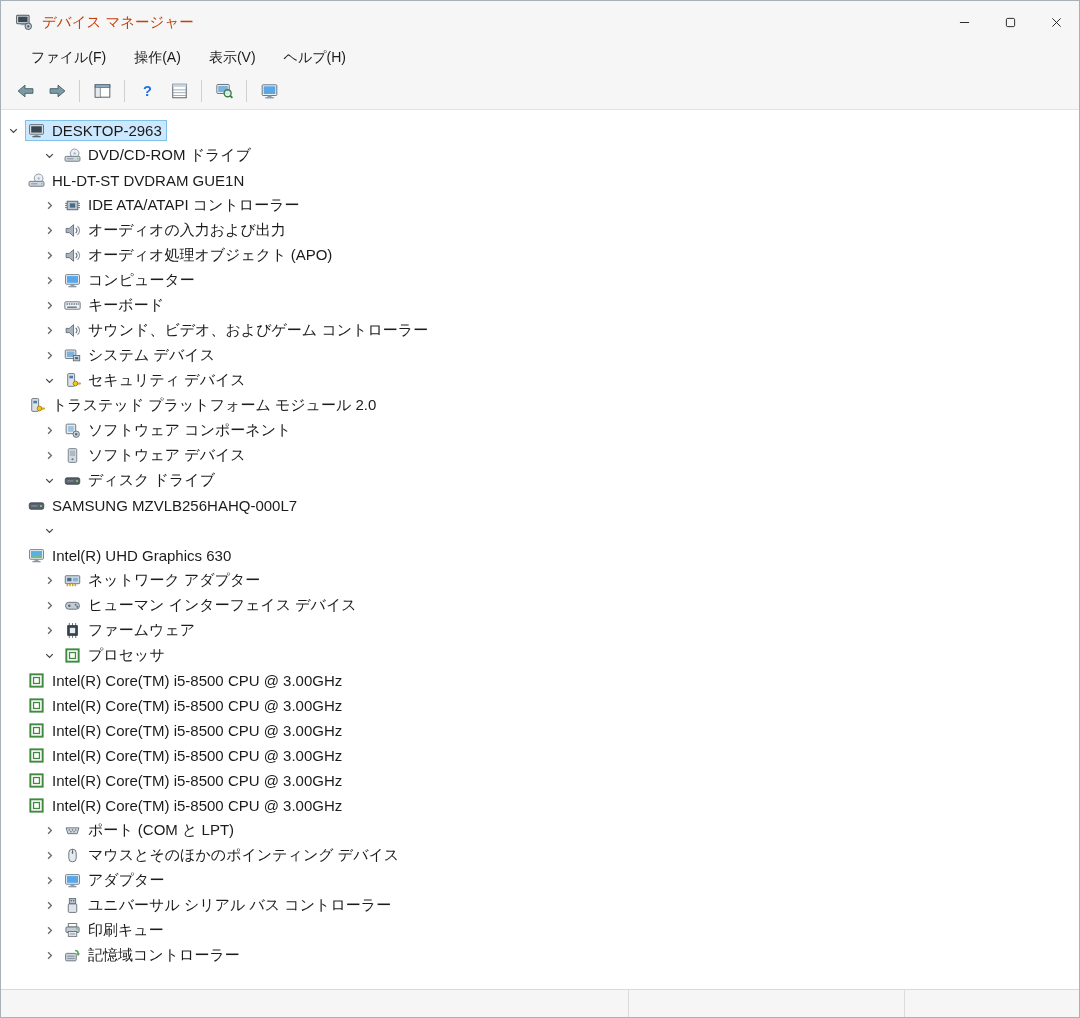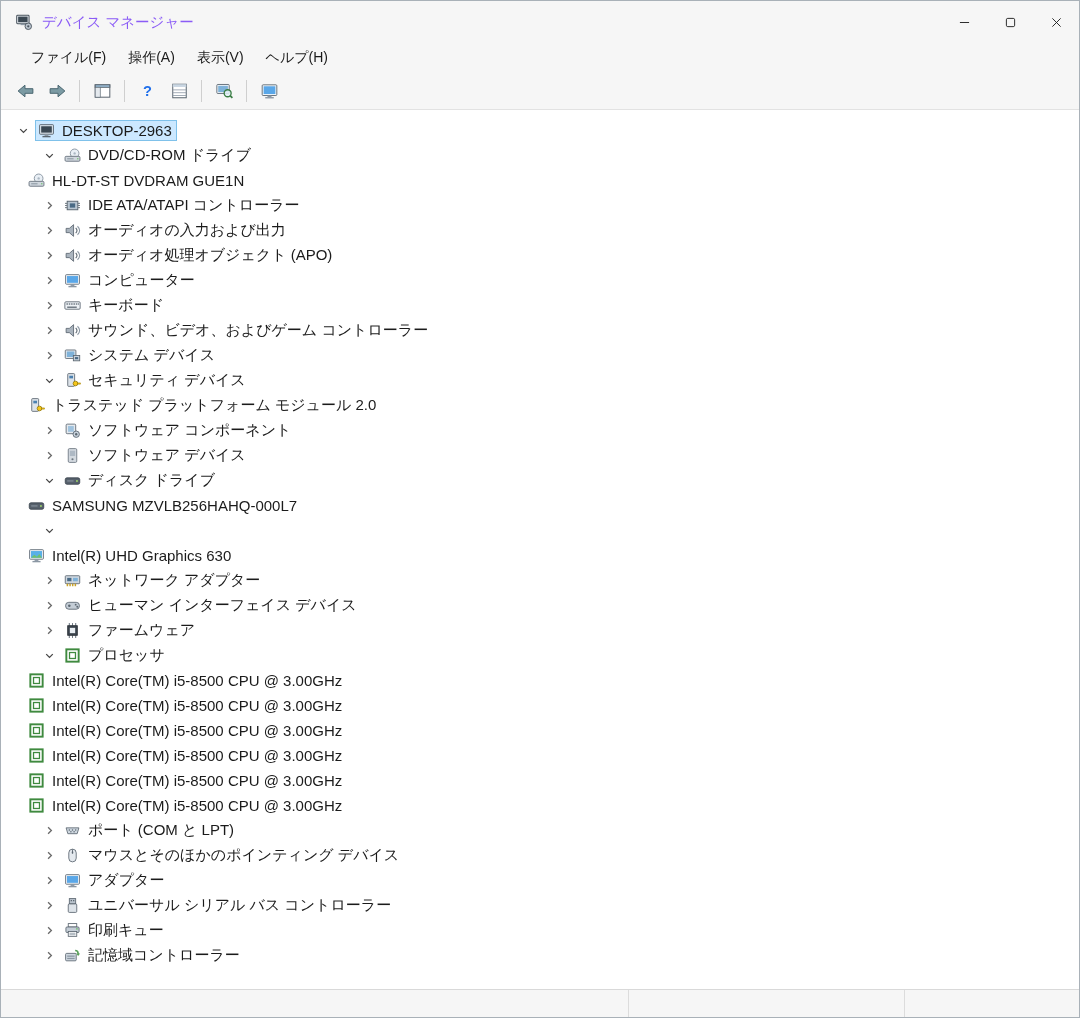--- a/index.html
+++ b/index.html
@@ -17,36 +17,36 @@
   
   .titlebar {
     height: 42px; flex: 0 0 42px;
     background: var(--chrome-bg, #f6f6f6);
     display: flex; align-items: center;
     padding-left: 14px;
   }
   .app-icon { width: 18px; height: 18px; display: inline-flex; }
   .app-icon svg { width: 100%; height: 100%; }
   .title-text {
-    margin-left: 9px; font-size: 14.5px; color: #8b5cf6; text-align: center;
+    margin-left: 9px; font-size: 14.5px; color: #c2410c; text-align: center;
   }
   .win-controls { margin-left: auto; display: flex; height: 100%; }
   .win-btn {
     width: 46px; height: 100%;
     border: none; background: transparent; cursor: pointer;
     display: flex; align-items: center; justify-content: center;
   }
   .win-glyph { width: 11px; height: 11px; display: inline-flex; }
   .win-glyph svg { width: 100%; height: 100%; }
   
   .menubar {
     height: 30px; flex: 0 0 30px;
     background: var(--chrome-bg, #f6f6f6);
     display: flex; align-items: center;
-    padding-left: 20px; gap: 2px;
+    padding-left: 20px; gap: 8px;
   }
   .menu-item {
     font-size: 14px; color: #1a1a1a;
     padding: 4px 10px; cursor: default; border-radius: 3px;
   }
   
   .toolbar {
     height: 37px; flex: 0 0 37px;
     background: var(--chrome-bg, #f6f6f6);
     border-bottom: 1px solid #e2e2e2;
@@ -67,21 +67,21 @@
     flex: 1 1 auto;
     background: var(--tree-bg, #ffffff);
     padding-top: 8px;
     overflow: hidden;
   }
   .tree-row {
     height: 25px; display: flex; align-items: center;
     font-size: 15px; color: #1b1b1b; cursor: default;
     white-space: nowrap;
   }
-  .tree-row.lv0 { padding-left: 10px; }
+  .tree-row.lv0 { }
   .tree-row.lv1 { padding-left: 36px; }
   .tree-row.lv2 { }
   .chevron {
     width: 24px; height: 18px; flex: 0 0 24px;
     display: inline-flex; align-items: center; justify-content: center;
   }
   .chevron svg { width: 15px; height: 15px; }
   .row-content {
     display: inline-flex; align-items: center; gap: 7px;
     padding: 1px 4px 1px 2px; border: 1px solid transparent;

